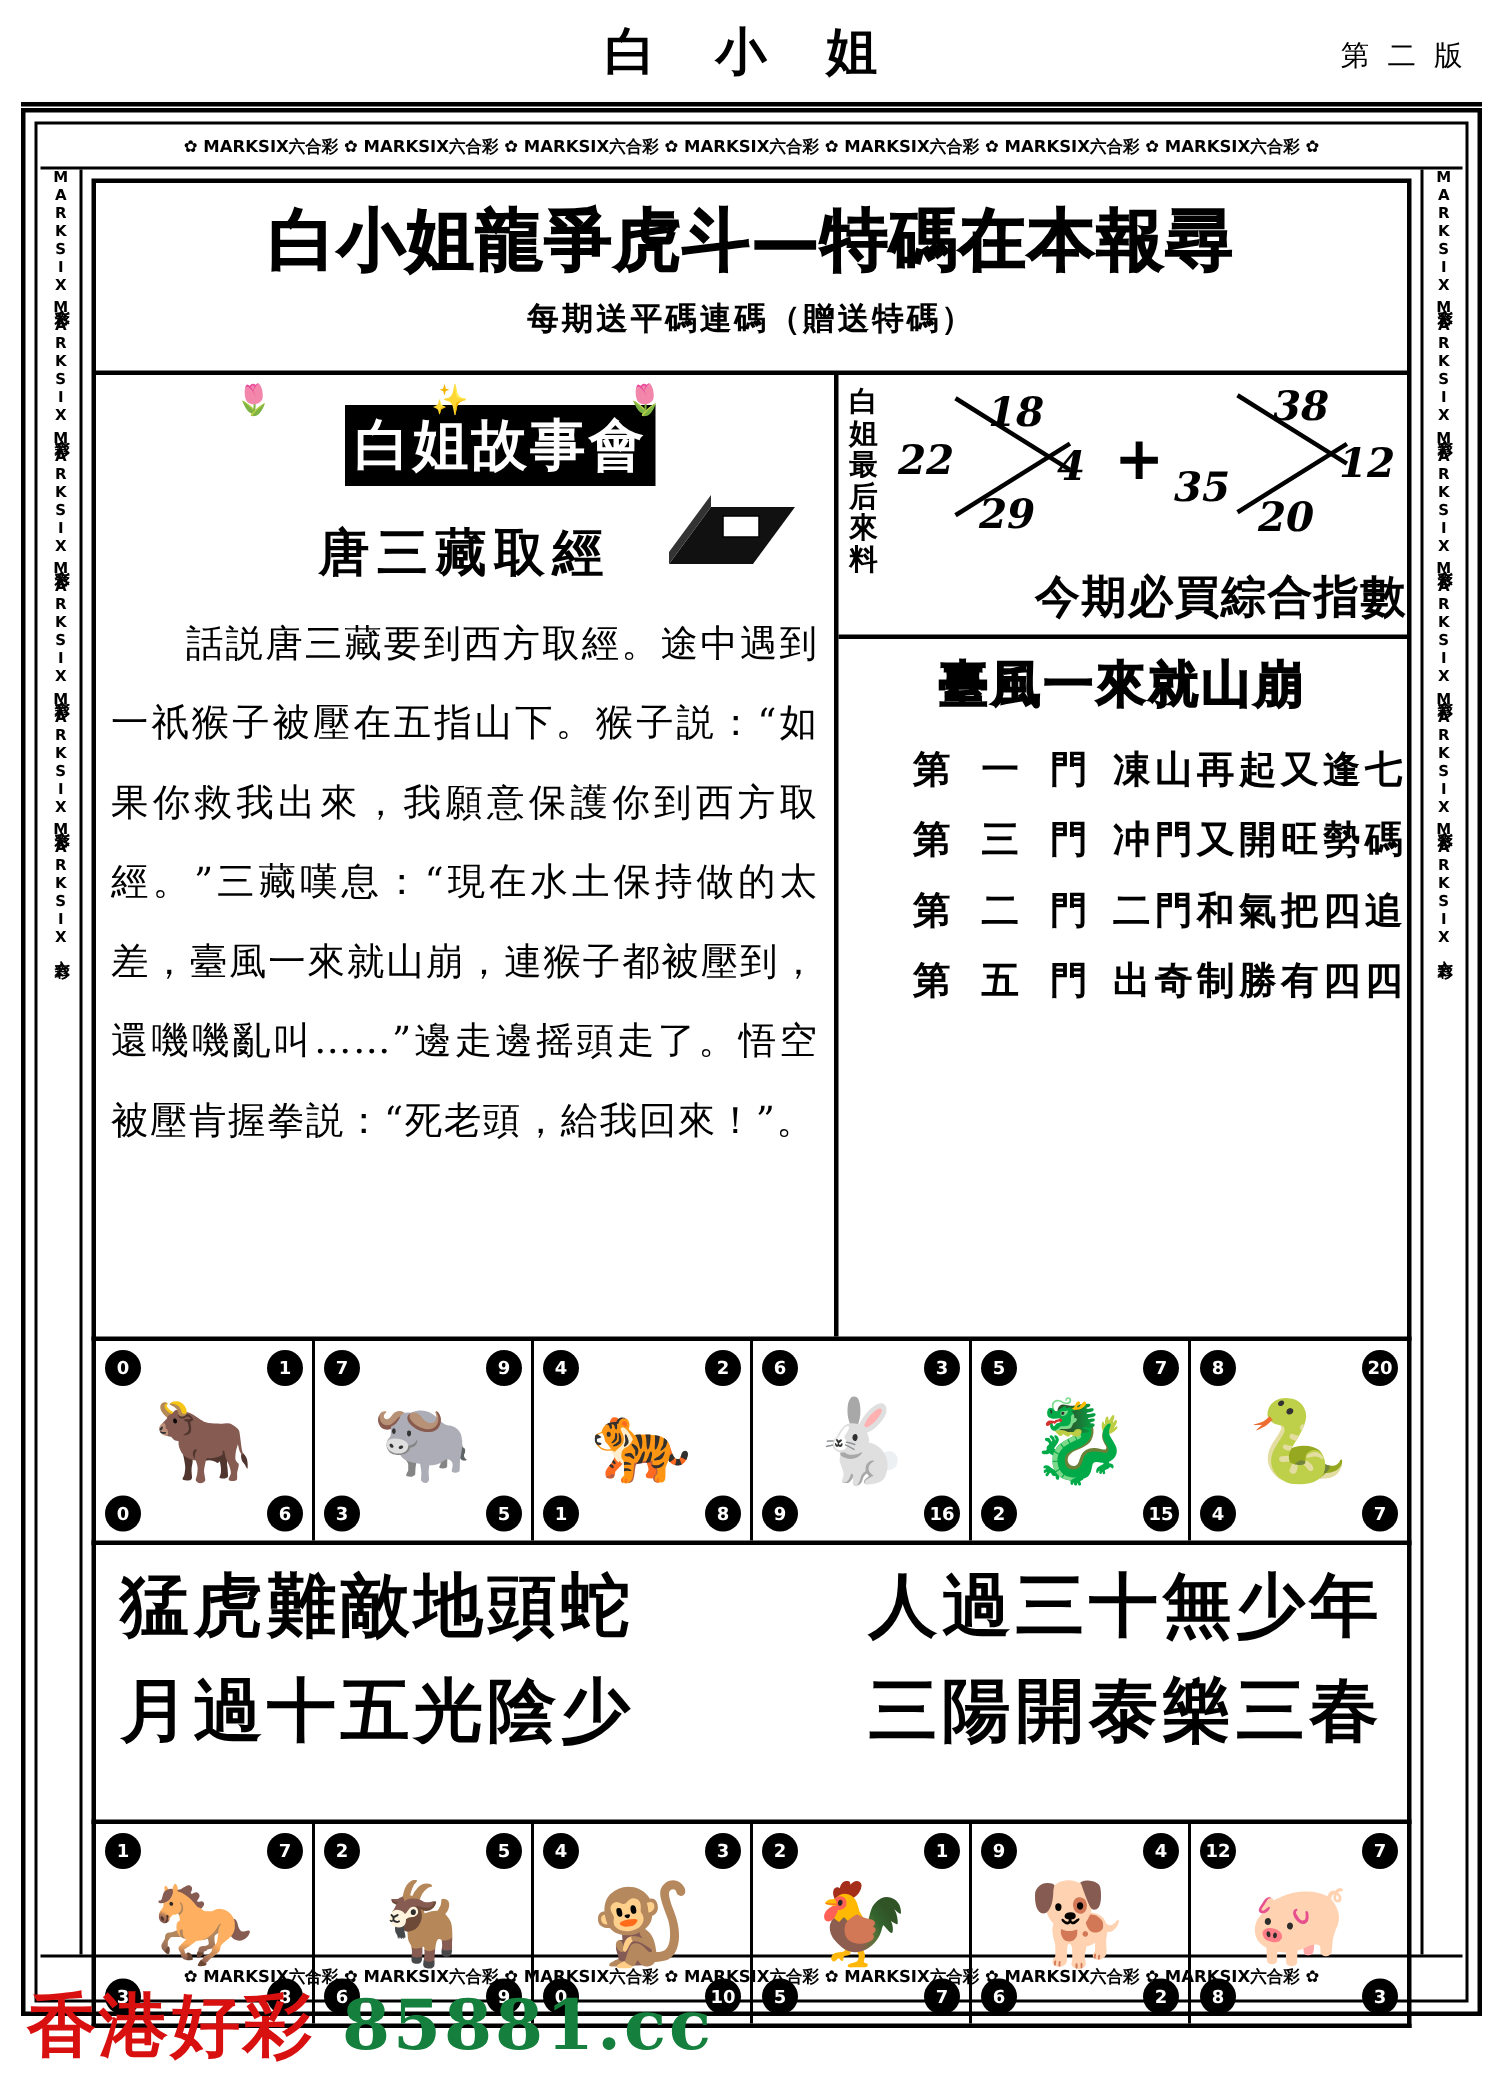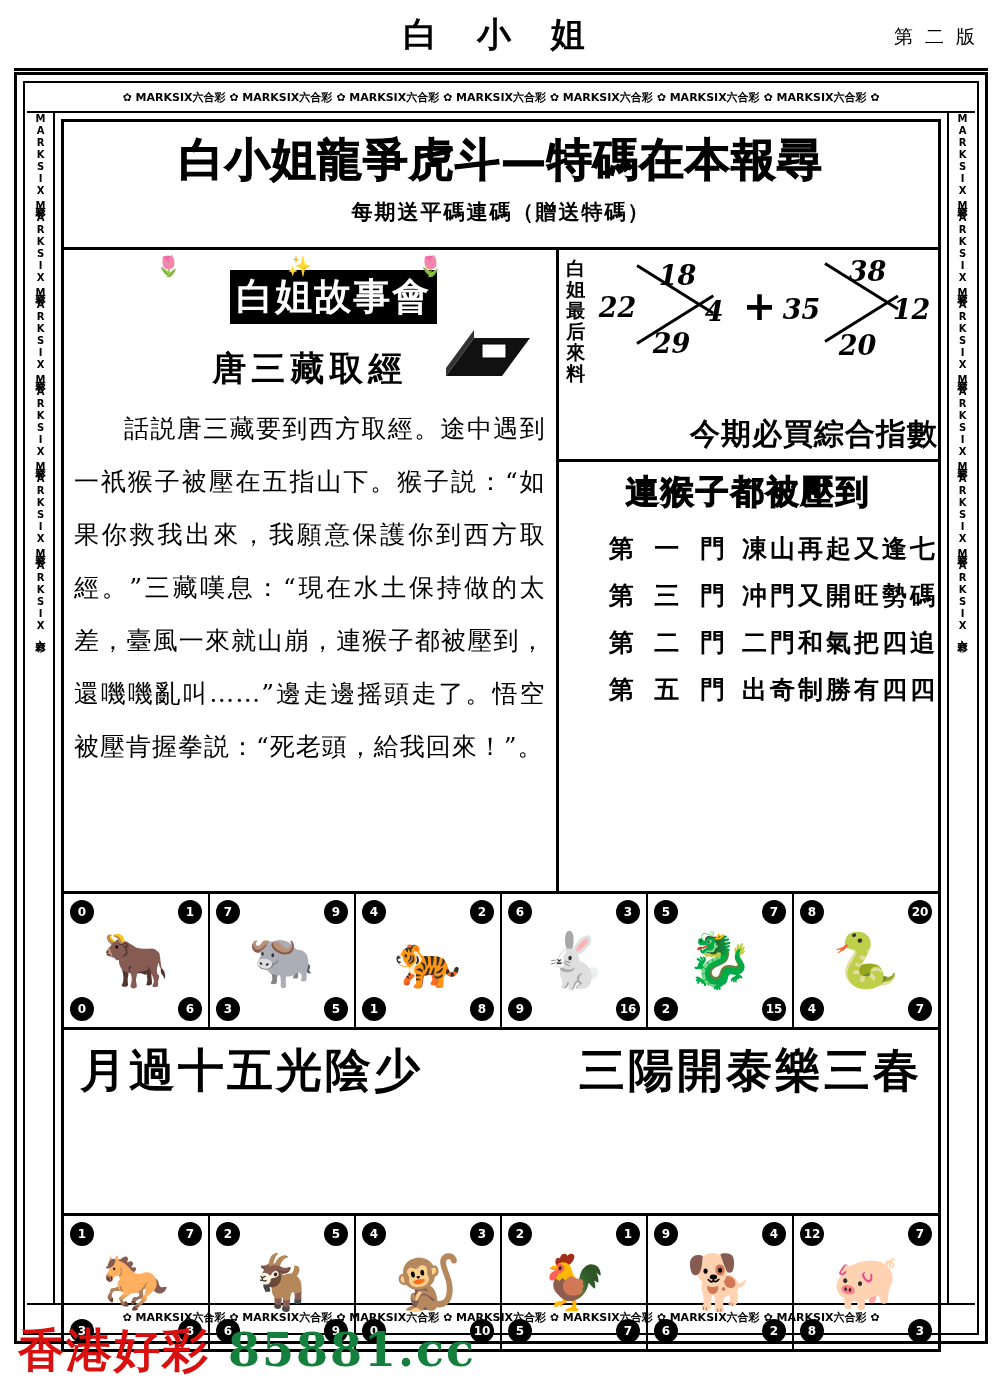--- a/index.html
+++ b/index.html
@@ -198,21 +198,21 @@
     font-size: 25px;
     line-height: 53px;
     letter-spacing: 1px;
     text-align: justify;
     text-indent: 50px;
   }
 
   
   .numbers-box {
     border-bottom: 3px solid #000;
-    height: 212px;
+    height: 176px;
     position: relative;
     box-sizing: border-box;
     display: flex;
   }
   .numbers-label {
     width: 34px;
     font-family: "DejaVu Serif", "Liberation Serif", serif;
     font-weight: bold;
     font-size: 19px;
     line-height: 21px;
@@ -408,33 +408,33 @@
           <div class="numbers-main">
             <span class="num-strike" style="left:6px;  top:42px;">22</span>
             <span class="num-strike" style="left:66px; top:10px;">18</span>
             <span class="num-strike" style="left:112px;top:46px;">4</span>
             <span class="num-strike" style="left:60px; top:78px;">29</span>
             <div class="xline" style="left:44px; top:14px; width:90px; height:3px; transform:rotate(32deg); transform-origin:left center;"></div>
             <div class="xline" style="left:44px; top:92px; width:90px; height:3px; transform:rotate(-32deg); transform-origin:left center;"></div>
 
             <span class="plus-sign" style="left:150px; top:36px;">+</span>
 
-            <span class="num-strike" style="left:190px;top:44px;">35</span>
+            <span class="num-strike" style="left:190px;top:60px;">35</span>
             <span class="num-strike" style="left:256px;top:6px;">38</span>
             <span class="num-strike" style="left:300px;top:44px;">12</span>
             <span class="num-strike" style="left:246px;top:80px;">20</span>
             <div class="xline" style="left:232px; top:12px; width:86px; height:3px; transform:rotate(32deg); transform-origin:left center;"></div>
             <div class="xline" style="left:232px; top:90px; width:86px; height:3px; transform:rotate(-32deg); transform-origin:left center;"></div>
 
             <div class="numbers-caption">今期必買綜合指數</div>
           </div>
         </div>
 
         <div class="gates-box">
-          <div class="gates-title">連猴子都被壓到</div>
+          <div class="gates-title">臺風一來就山崩</div>
 
           <div class="gate-row">
             <span class="gate-label">第 一 門</span>
             <span class="gate-phrase">凍山再起又逢七</span>
           </div>
           <div class="gate-row">
             <span class="gate-label">第 三 門</span>
             <span class="gate-phrase">冲門又開旺勢碼</span>
           </div>
           <div class="gate-row">
@@ -490,20 +490,24 @@
         <span class="zdot tl">8</span>
         <span class="zdot tr">20</span>
         <span class="zdot bl">4</span>
         <span class="zdot br">7</span>
         <span class="zanimal">🐍</span>
       </div>
     </div>
 
     <div class="slogan-box">
       <div class="slogan-line">
+        <span>猛虎難敵地頭蛇</span>
+        <span>人過三十無少年</span>
+      </div>
+      <div class="slogan-line">
         <span>月過十五光陰少</span>
         <span>三陽開泰樂三春</span>
       </div>
     </div>
 
     <div class="zodiac-strip">
       <div class="zcell">
         <span class="zdot tl">1</span>
         <span class="zdot tr">7</span>
         <span class="zdot bl">3</span>

